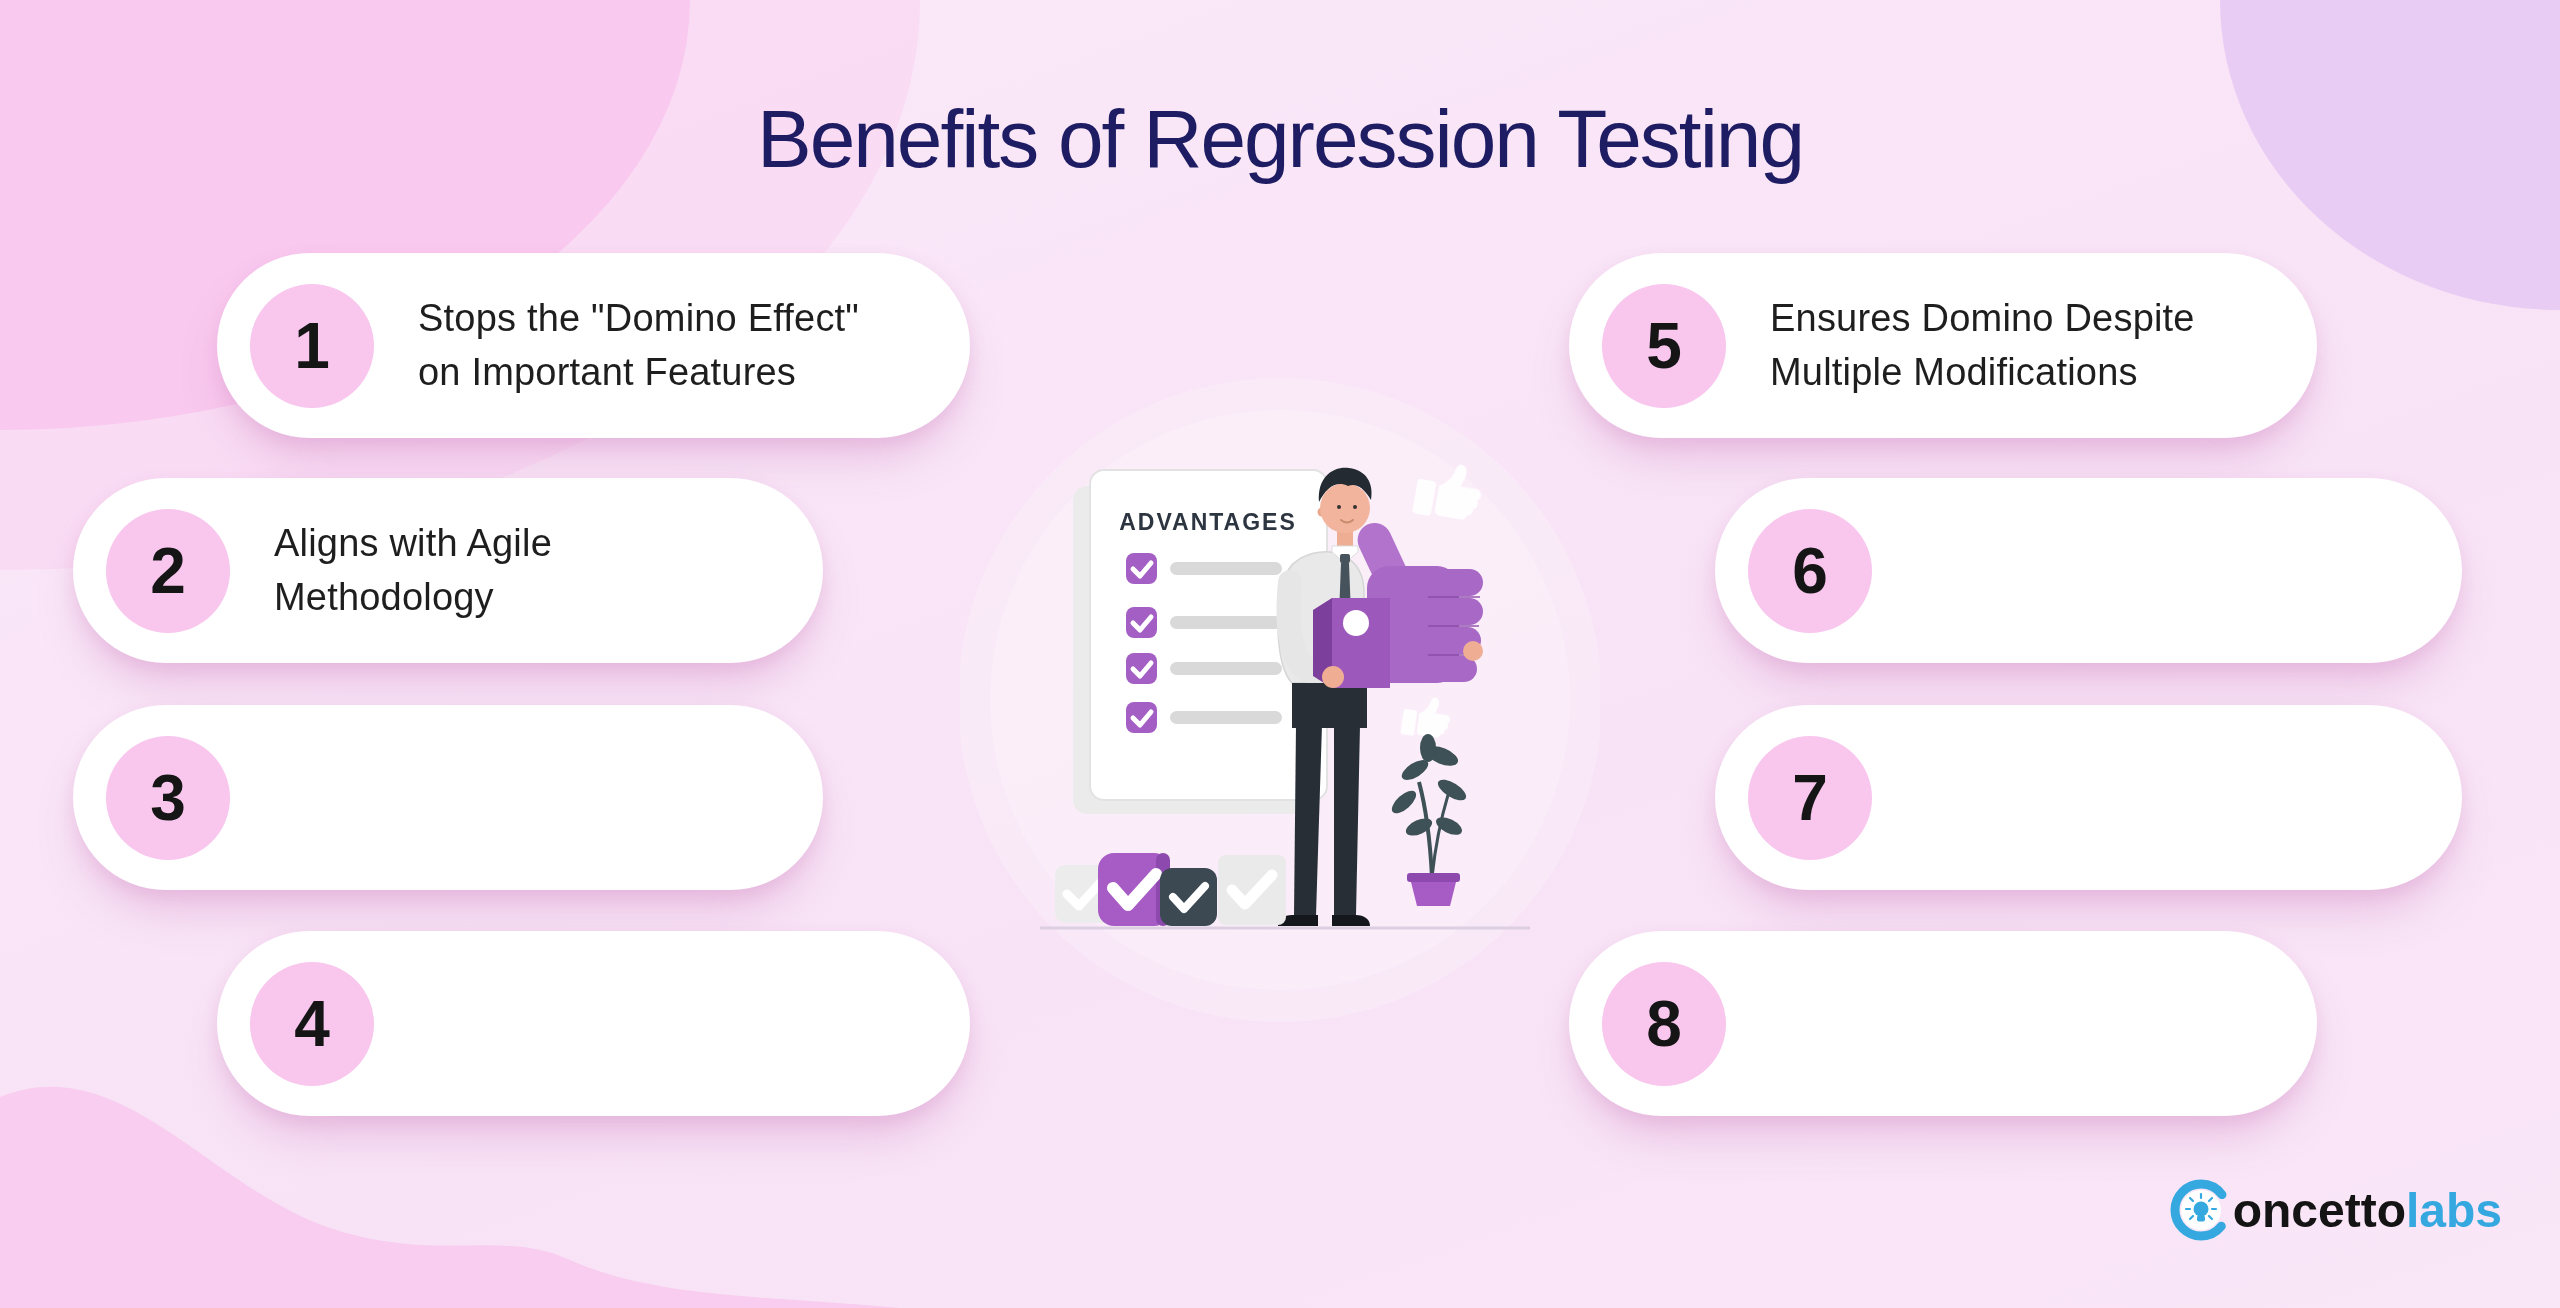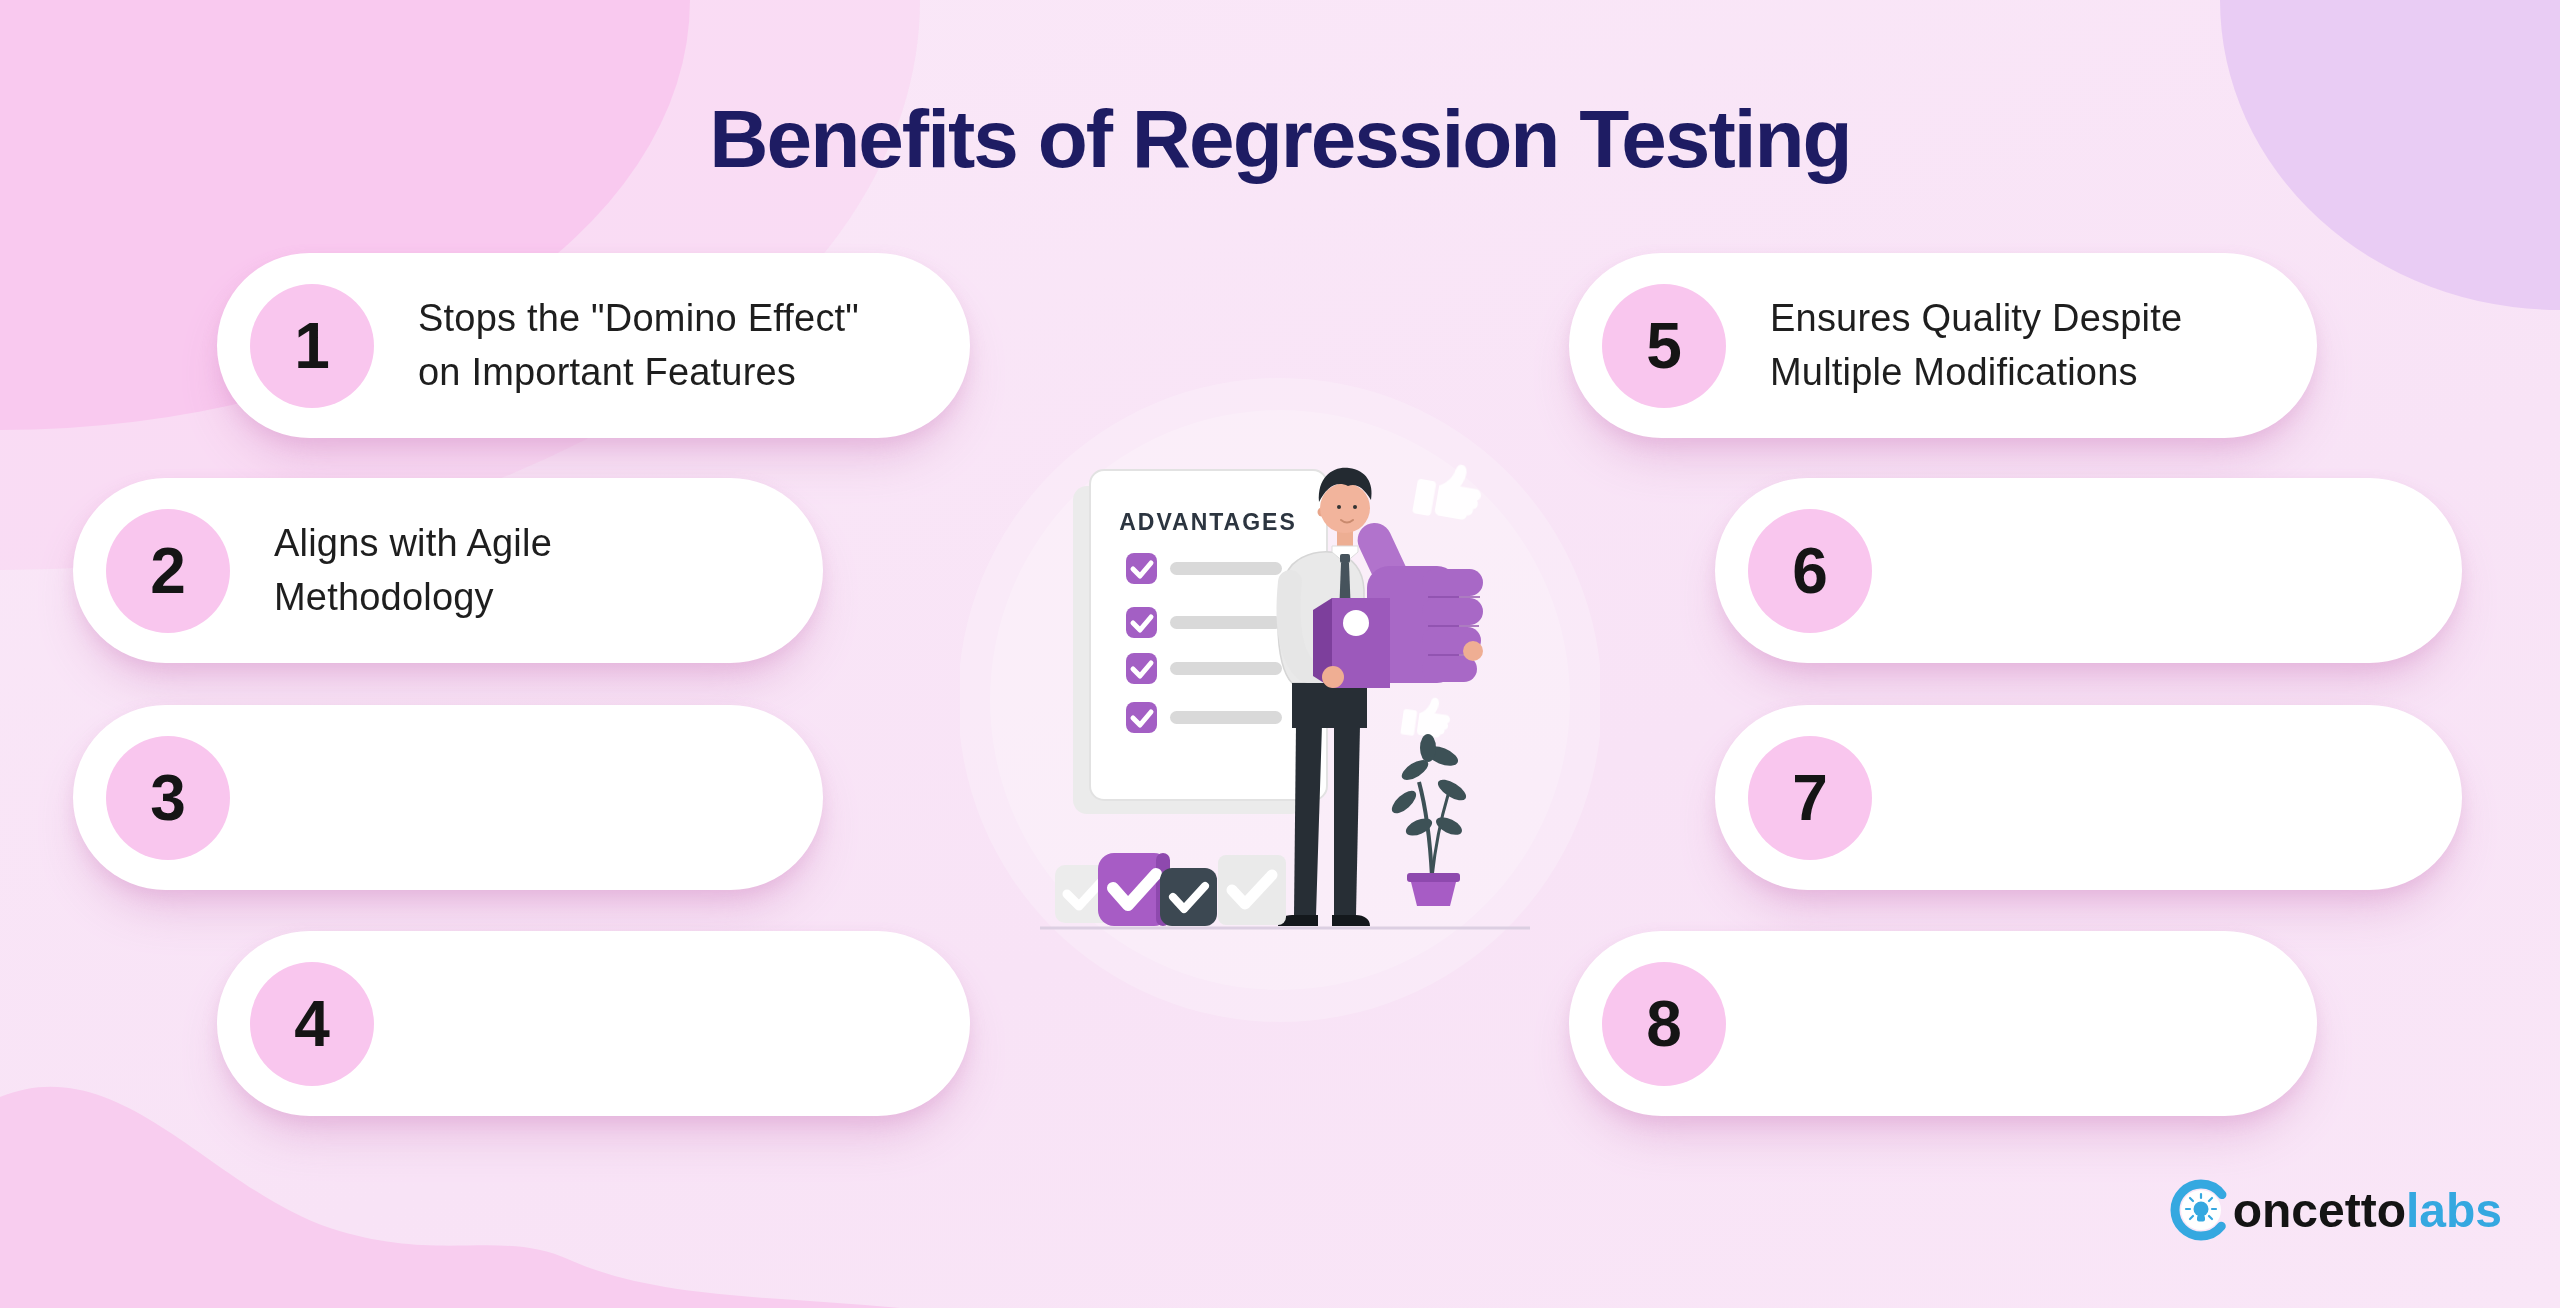--- a/index.html
+++ b/index.html
@@ -11,21 +11,21 @@
   
   .blob-tl2 { position:absolute; left:0; top:0; width:920px; height:570px;
     background:rgba(249,201,239,.35); border-bottom-right-radius:100% 100%; }
   .blob-tl { position:absolute; left:0; top:0; width:690px; height:430px;
     background:#f9c9ef; border-bottom-right-radius:100% 100%; }
   .blob-tr { position:absolute; right:0; top:0; width:340px; height:310px;
     background:#e9ccf4; border-bottom-left-radius:100% 100%; }
   .blob-bl { position:absolute; left:0; bottom:0; }
   
   .title { position:absolute; top:92px; left:0; width:100%; text-align:center;
-    font-size:82px; font-weight:bold; letter-spacing:-2px; color:#1e1c63; }
+    font-size:82px; font-weight:normal; letter-spacing:-2px; color:#1e1c63; }
   
   .pill { position:absolute; height:185px; background:#fff; border-radius:110px;
     display:flex; align-items:center; padding-left:33px; box-sizing:border-box;
     box-shadow:0 28px 45px -12px rgba(211,137,196,.45), 0 6px 16px rgba(211,137,196,.20); }
   .badge { width:124px; height:124px; border-radius:50%; background:#f9c6ee;
     display:flex; align-items:center; justify-content:center; flex:0 0 auto;
     font-size:64px; font-weight:bold; color:#151515; }
   .pill .text { margin-left:44px; font-size:38px; line-height:1.4; color:#1e1e1e;
     white-space:pre-line; letter-spacing:.2px; }
   .p1 { left:217px;  top:253px; width:753px; }
@@ -69,21 +69,21 @@
 Methodology</div>
   </div>
   <div class="pill p3">
     <div class="badge">3</div>
   </div>
   <div class="pill p4">
     <div class="badge">4</div>
   </div>
   <div class="pill p5">
     <div class="badge">5</div>
-    <div class="text">Ensures Quality Despite
+    <div class="text">Ensures Domino Despite
 Multiple Modifications</div>
   </div>
   <div class="pill p6">
     <div class="badge">6</div>
   </div>
   <div class="pill p7">
     <div class="badge">7</div>
   </div>
   <div class="pill p8">
     <div class="badge">8</div>

